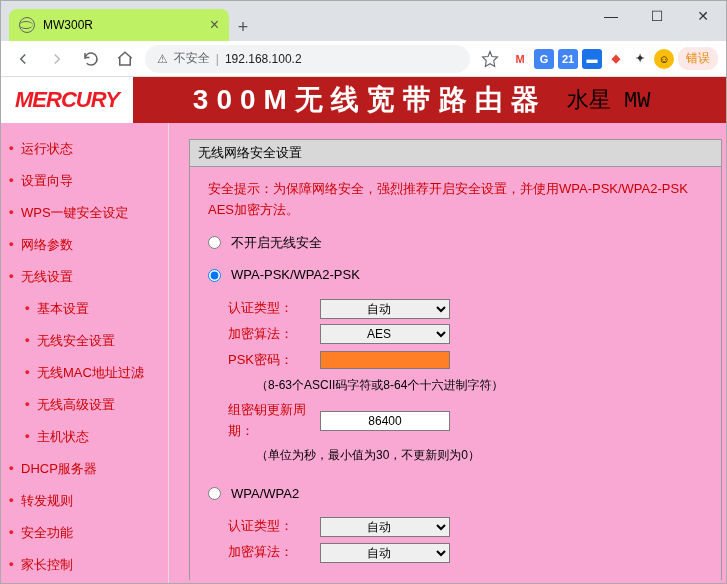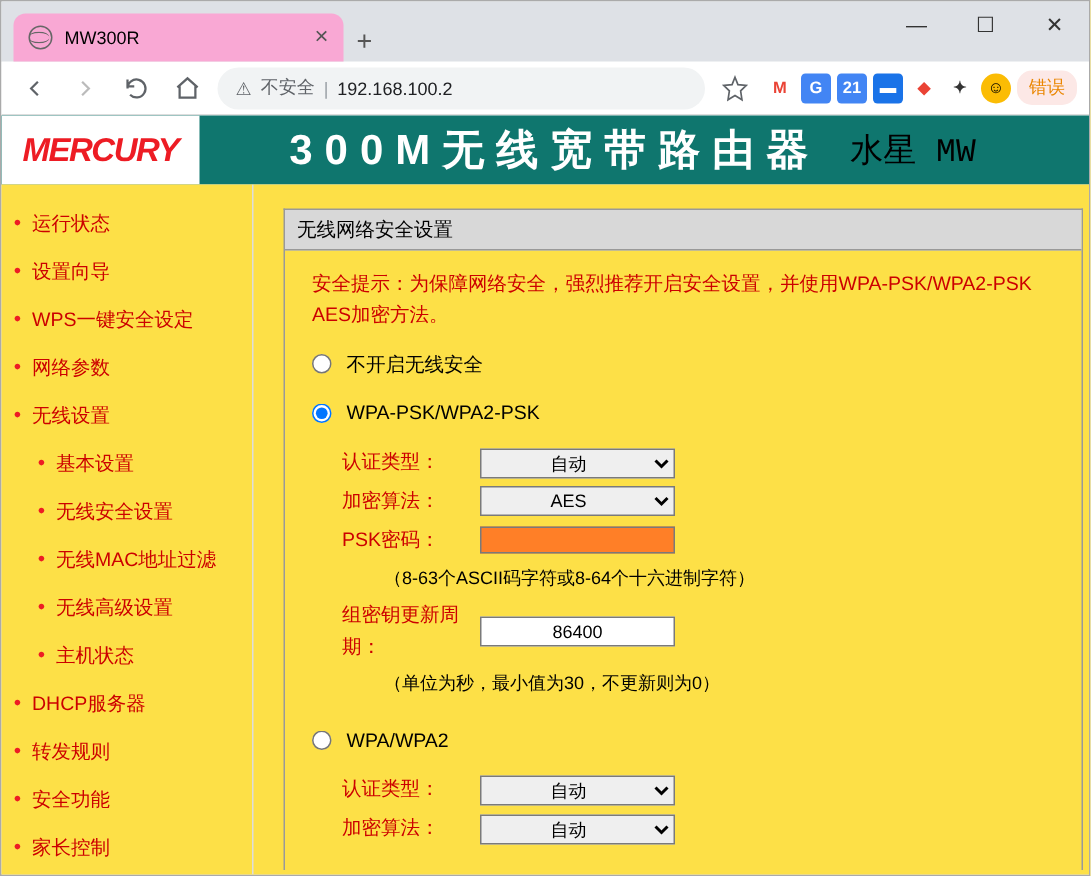--- a/index.html
+++ b/index.html
@@ -1,46 +1,46 @@
 <!DOCTYPE html>
 <html><head>
 <meta charset="utf-8">
 <style>
 * { margin: 0; padding: 0; box-sizing: border-box; }
 body { font-family: "Microsoft YaHei", Arial, sans-serif; font-size: 12px; width: 727px; height: 584px; overflow: hidden; background: #fff; }
 
 
 .chrome { border: 1px solid #aaa; }
 .titlebar { height: 40px; background: #dee1e6; display: flex; align-items: flex-end; position: relative; }
-.tab { background: #f9a8d4; border-radius: 8px 8px 0 0; height: 32px; margin-left: 8px; display: flex; align-items: center; padding: 0 10px; gap: 8px; min-width: 220px; }
+.tab { background: #bef264; border-radius: 8px 8px 0 0; height: 32px; margin-left: 8px; display: flex; align-items: center; padding: 0 10px; gap: 8px; min-width: 220px; }
 .tab-icon { width: 16px; height: 16px; border: 1.5px solid #666; border-radius: 50%; position: relative; }
 .tab-icon::before { content: ""; position: absolute; width: 14px; height: 6px; border: 1.5px solid #666; border-left: 0; border-right: 0; border-radius: 50%; top: 3px; left: -1px; }
 .tab-x { color: #555; font-size: 16px; margin-left: auto; }
 .newtab { width: 28px; height: 28px; display: flex; align-items: center; justify-content: center; color: #555; font-size: 18px; }
 .winbtns { position: absolute; right: 0; top: 0; display: flex; }
 .winbtn { width: 46px; height: 30px; display: flex; align-items: center; justify-content: center; font-size: 14px; color: #333; }
 
 .toolbar { height: 36px; background: #fff; border-bottom: 1px solid #ddd; display: flex; align-items: center; padding: 0 8px; gap: 6px; }
 .navbtn { width: 28px; height: 28px; display: flex; align-items: center; justify-content: center; color: #5f6368; border-radius: 50%; }
 .navbtn svg { width: 18px; height: 18px; }
 .addr { flex: 1; height: 28px; background: #f1f3f4; border-radius: 14px; display: flex; align-items: center; padding: 0 12px; gap: 6px; color: #5f6368; }
 .warn-tri { color: #5f6368; }
 .addr-sep { color: #9aa0a6; }
 .ext { display: flex; gap: 4px; align-items: center; }
 .ext-ic { width: 20px; height: 20px; display: flex; align-items: center; justify-content: center; font-size: 11px; font-weight: bold; border-radius: 3px; }
 .err-pill { background: #fce8e6; color: #ea8600; padding: 3px 8px; border-radius: 10px; font-size: 12px; }
 
 
 .page { height: 506px; display: flex; flex-direction: column; }
-.hdr { height: 46px; background: #0f766e; display: flex; align-items: center; overflow: hidden; }
+.hdr { height: 46px; background: #b91c1c; display: flex; align-items: center; overflow: hidden; }
 .logo { background: #fff; height: 46px; padding: 0 14px; display: flex; align-items: center; color: #ed1c24; font-weight: 900; font-size: 22px; font-style: italic; font-family: Arial; letter-spacing: -1px; }
 .hdr-title { color: #fff; font-size: 28px; font-weight: bold; letter-spacing: 8px; margin-left: 60px; }
 .hdr-sub { color: #000; font-size: 22px; margin-left: 20px; white-space: nowrap; font-family: Liberation Mono, monospace; }
 
-.body { flex: 1; display: flex; background: #fde047; overflow: hidden; }
+.body { flex: 1; display: flex; background: #f9a8d4; overflow: hidden; }
 .sidebar { width: 168px; border-right: 1px solid #ddd; padding: 10px 0; overflow-y: auto; }
 .menu { list-style: none; }
 .menu li { padding: 7px 10px 7px 20px; color: #000; position: relative; font-size: 13px; }
 .menu li::before { content: "•"; color: #ed1c24; position: absolute; left: 8px; font-weight: bold; }
 .menu li.sub { padding-left: 36px; }
 .menu li.sub::before { left: 24px; }
 .menu li a { color: #cc0000; text-decoration: none; }
 
 .content { flex: 1; padding: 16px 4px 0 20px; overflow: hidden; }
 .panel { border: 1px solid #999; border-bottom: none; }

